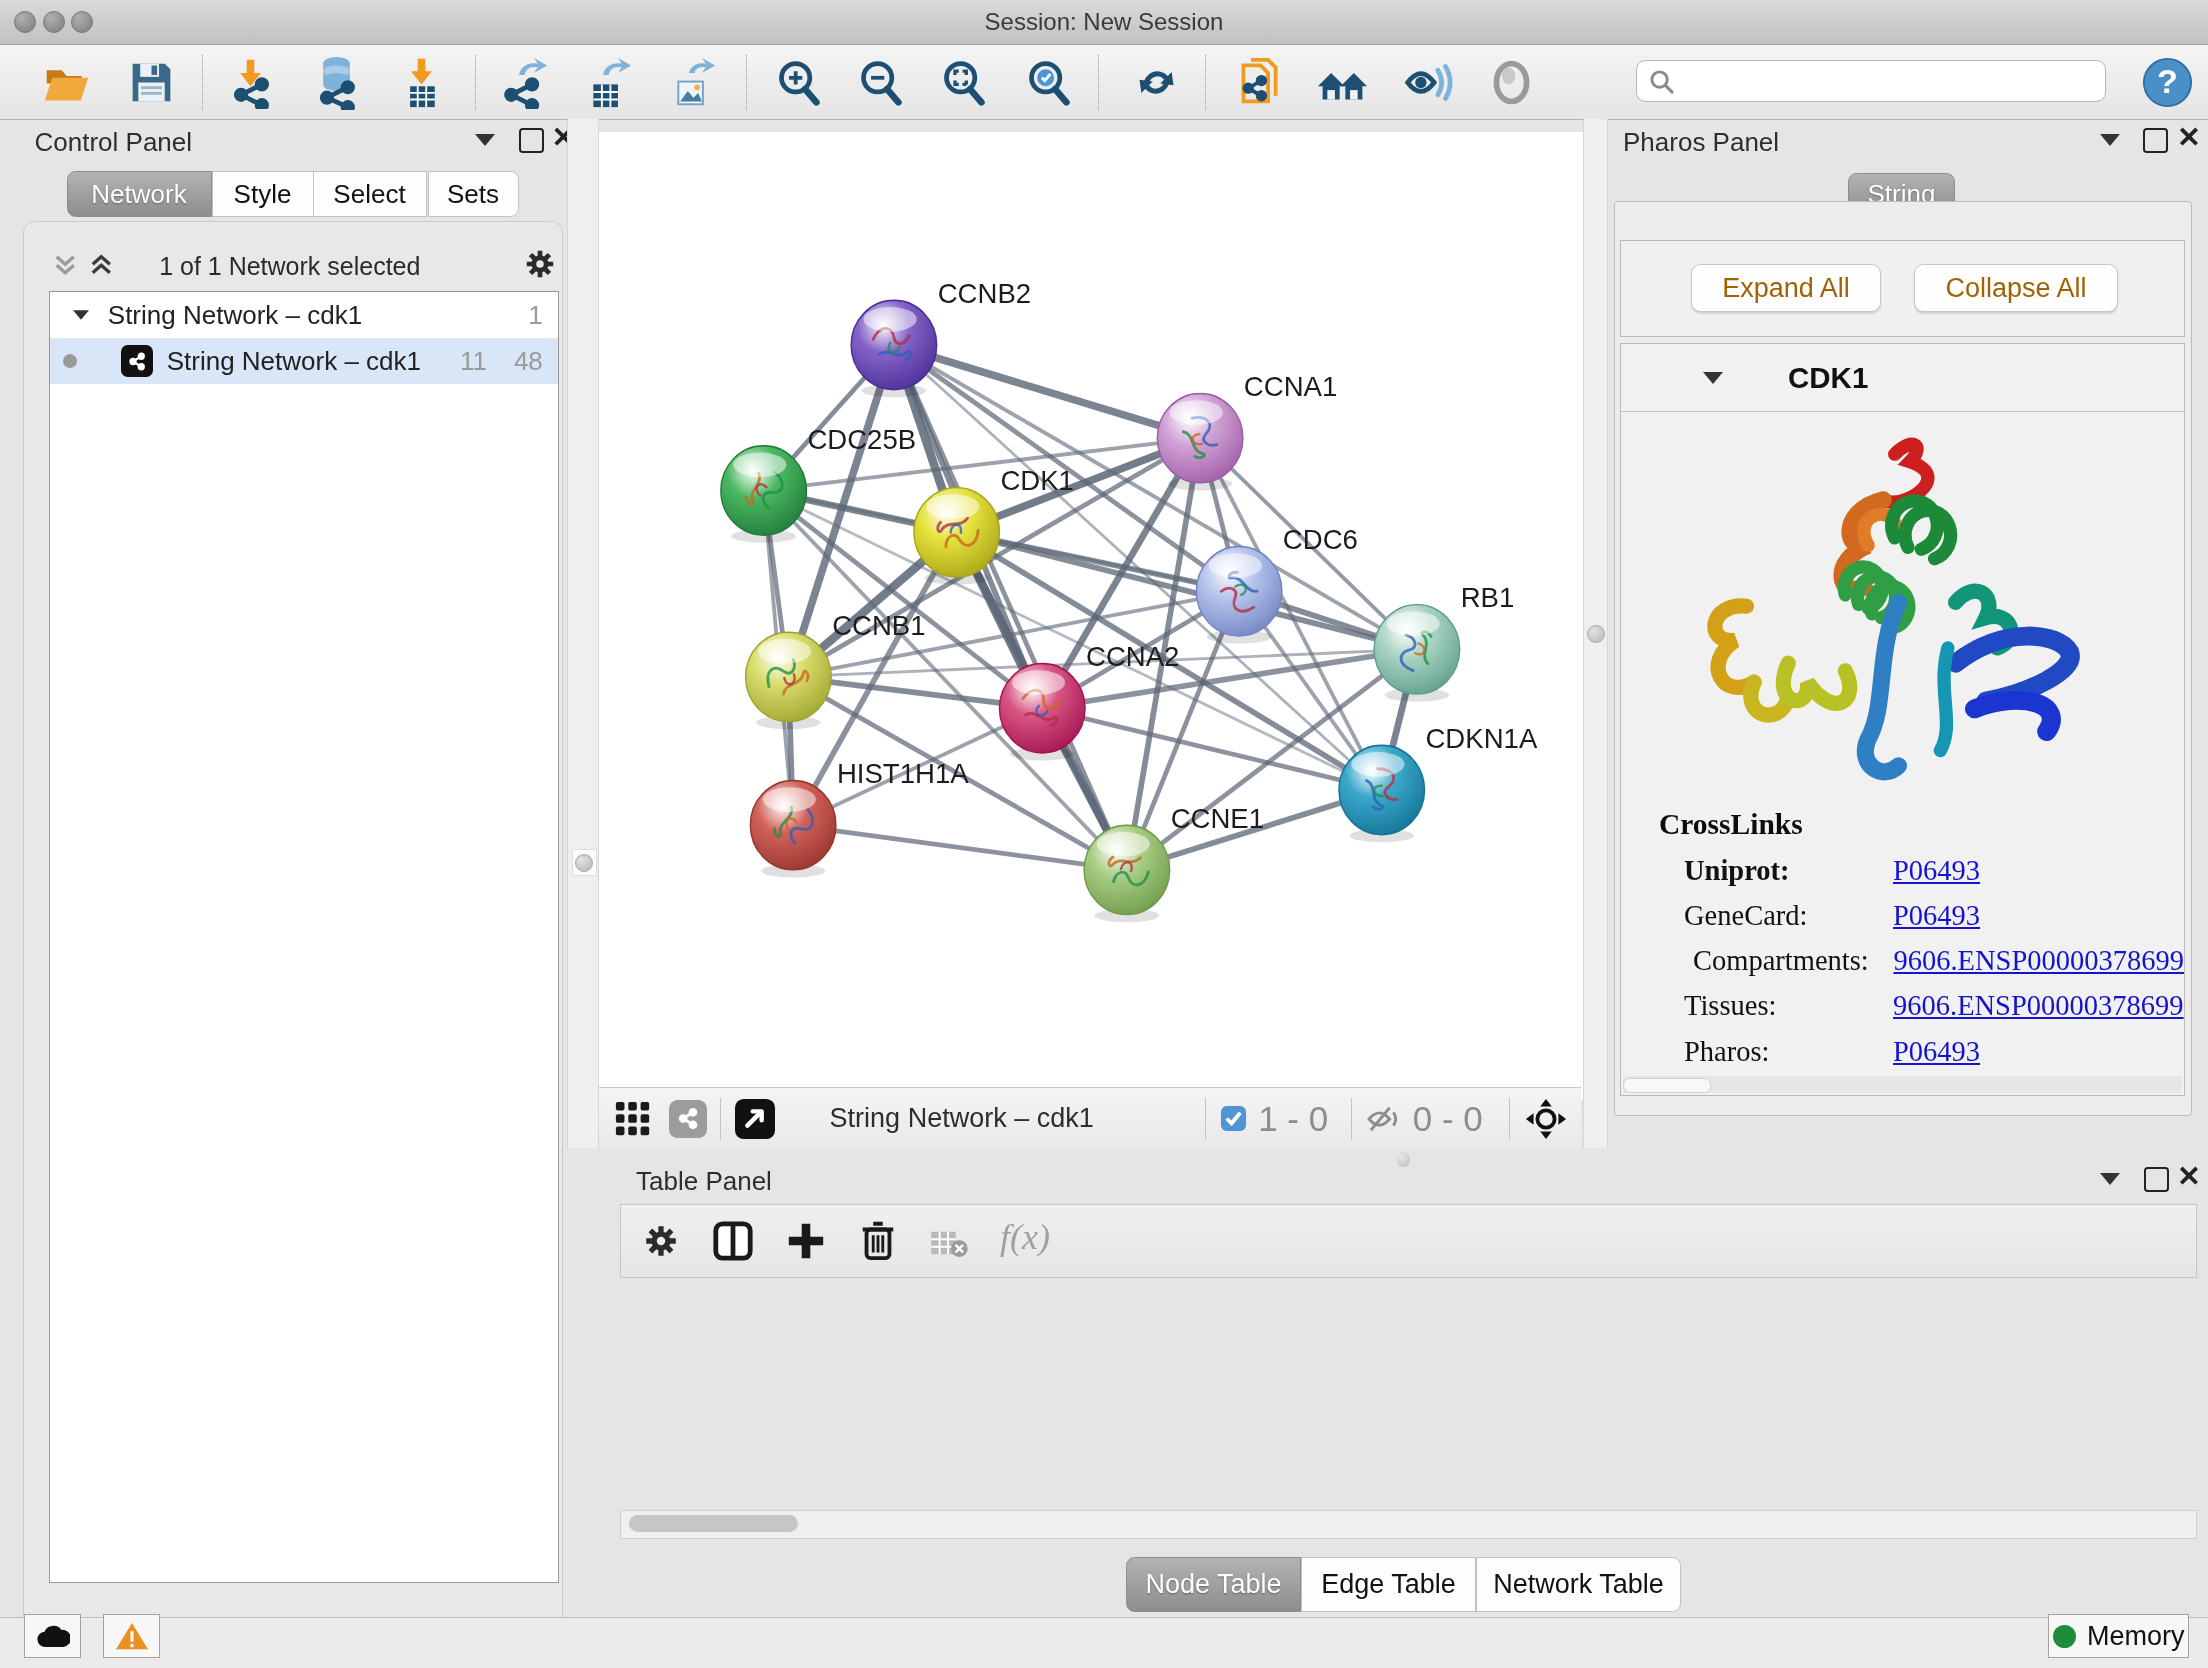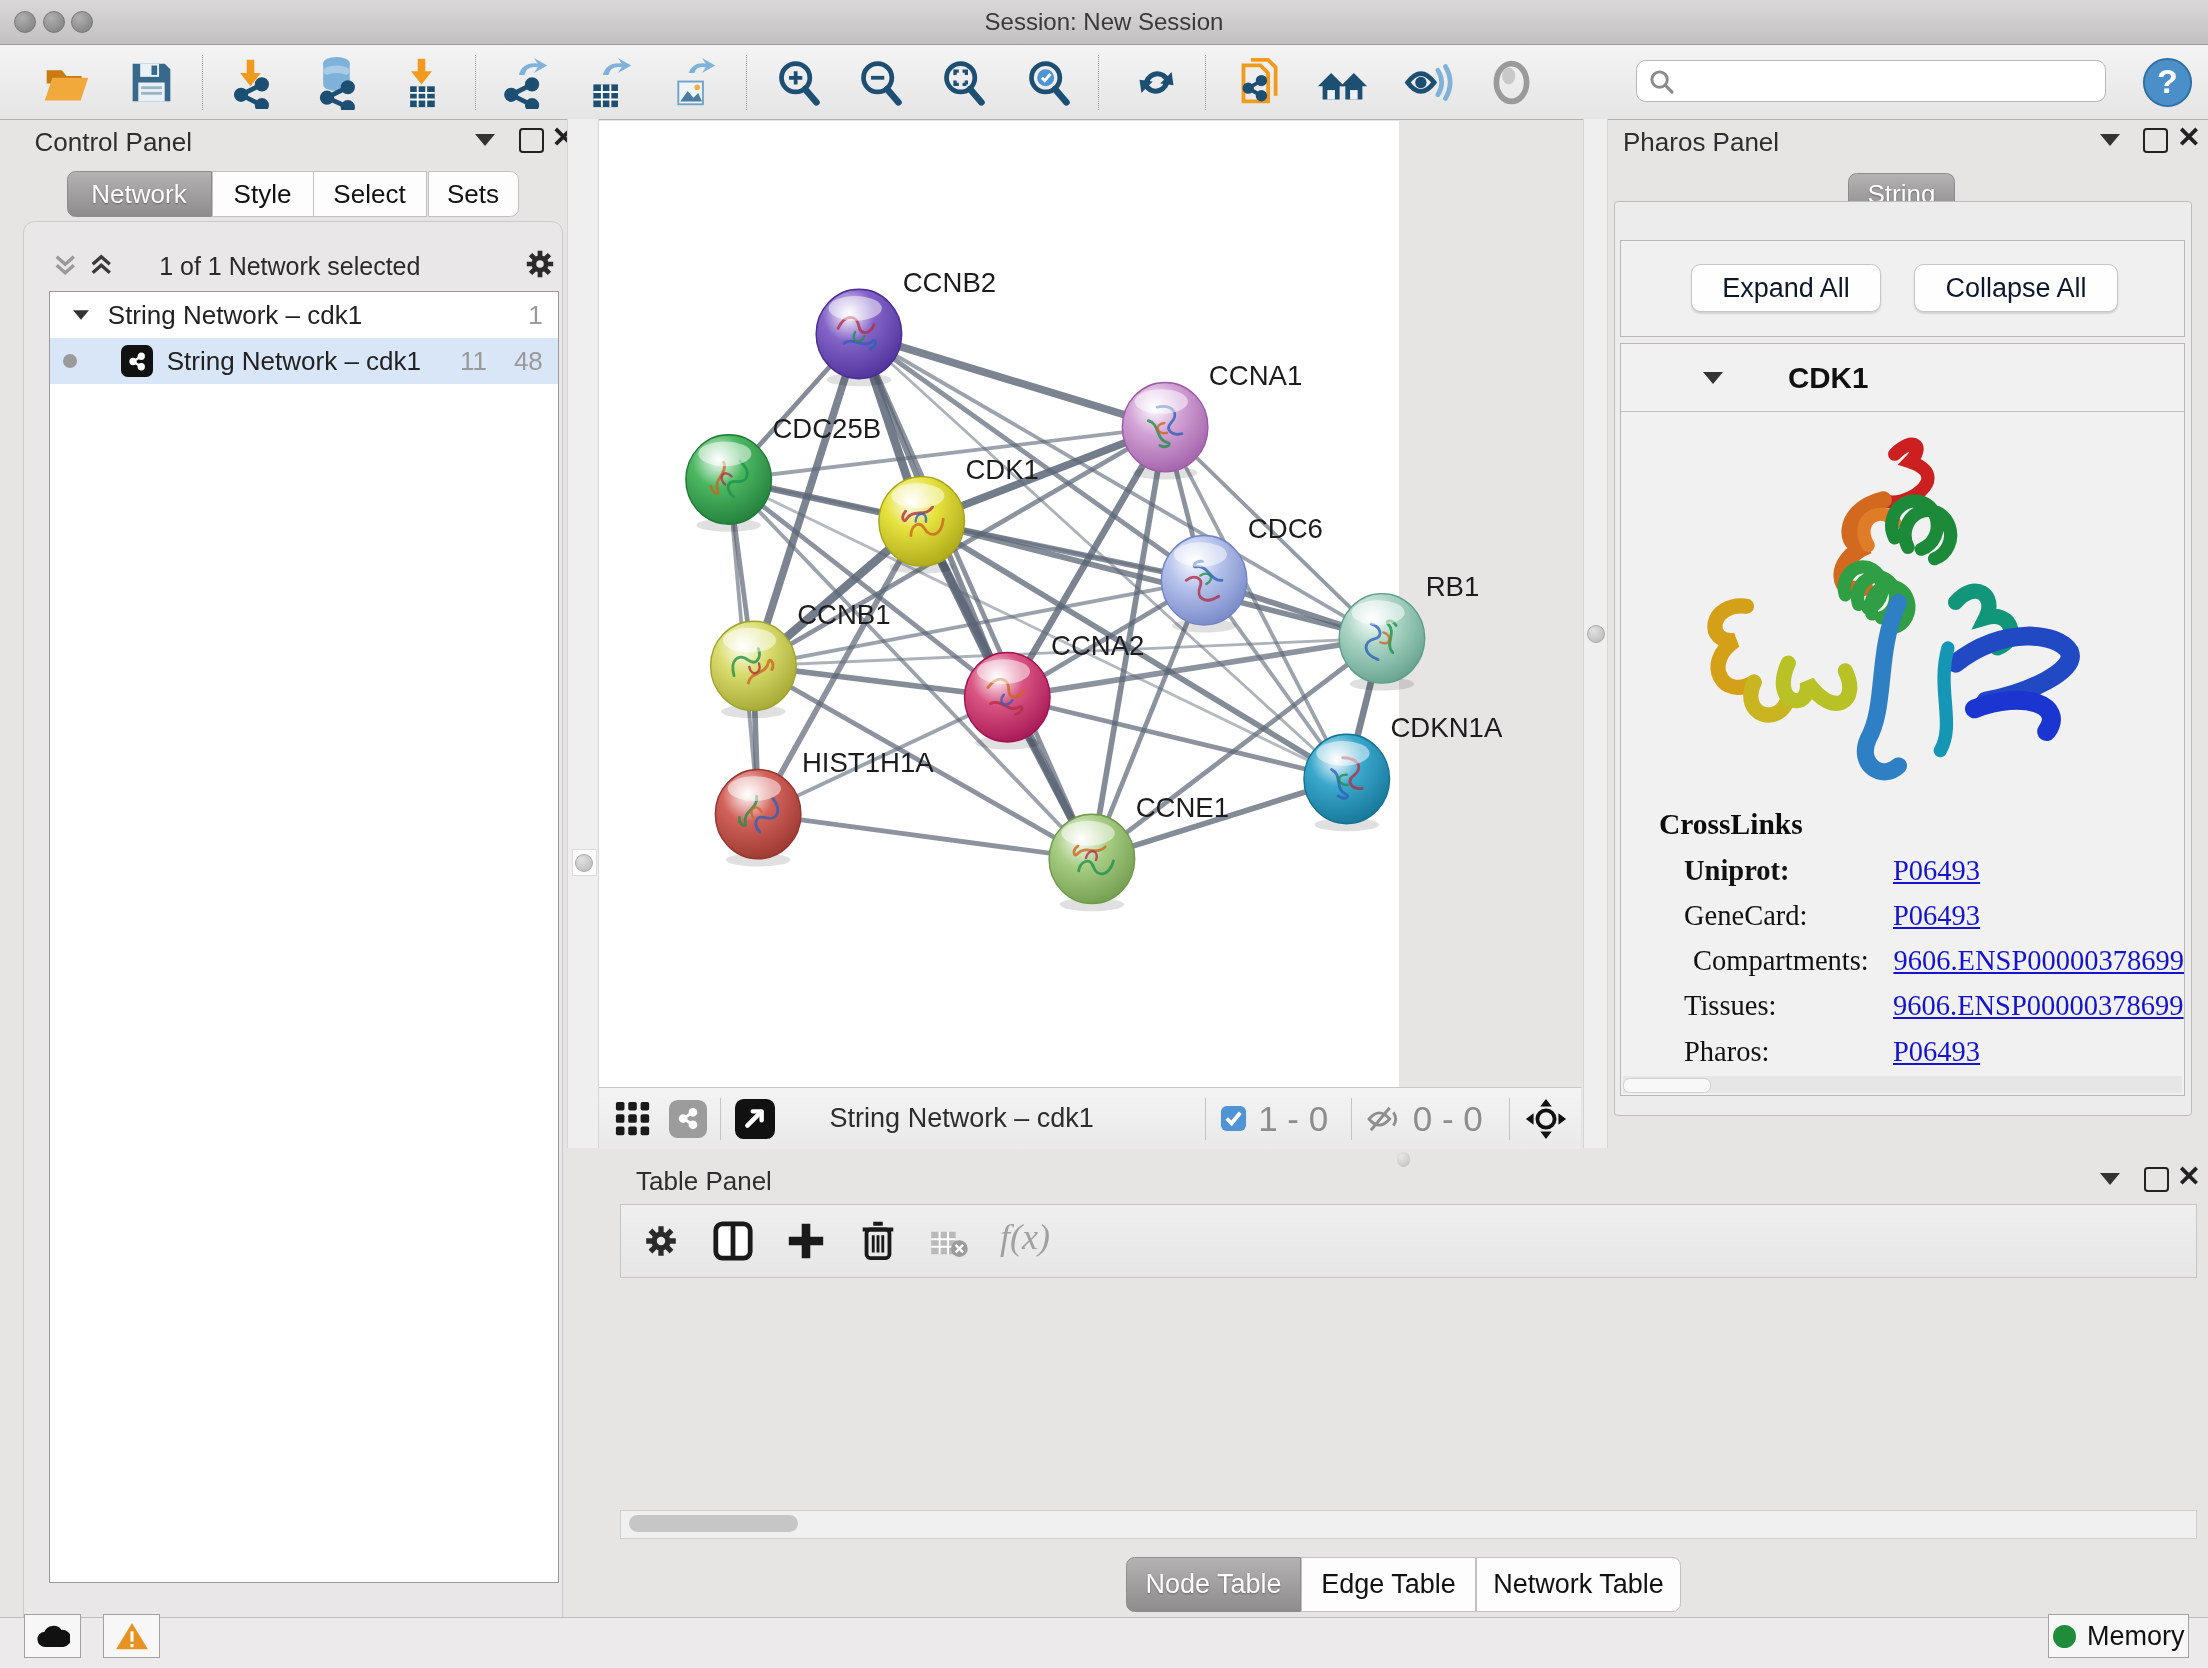--- a/index.html
+++ b/index.html
@@ -37,31 +37,31 @@
 
   
   .cp-box{left:23px;top:221px;width:538px;height:1358px;background:#e9e7e7;
     border:1px solid #cccaca;border-radius:11.4px;}
   .treerow{width:100%;height:46px;display:flex;align-items:center;font-size:26px;}
   .count{color:#9a9a9a;font-size:26px;}
   .shareicon{width:32px;height:32px;border-radius:6.7px;background:#111;display:flex;
     align-items:center;justify-content:center;}
 
   
-  .netcanvas{left:599px;top:121px;width:800px;height:968px;background:#fff;}
+  .netcanvas{left:599px;top:132px;width:963px;height:968px;background:#fff;padding-left:35px;}
   .netbar{left:599px;top:1087px;width:982px;height:61px;background:linear-gradient(#f4f4f4,#e9e9e9);
     border-top:1px solid #c8c8c8;display:flex;align-items:center;}
   .nbsep{height:42px;border-left:1px solid #c4c4c4;margin:0 13.3px;}
   .graytext{color:#8d8d8d;font-size:35px;}
 
   
   .rp-outer{left:1614px;top:201px;width:576px;height:913px;background:#edecec;
     border:1px solid #bdbbbb;border-radius:3.8px;}
   .rp-expandbox{left:1621px;top:240px;width:563px;height:95px;background:#f1f0f0;border:1px solid #b9b7b7;}
-  .btn{background:#fefefe;border:1px solid #c7c5c5;border-radius:9.5px;font-size:27px;color:#0f172a;
+  .btn{background:#fefefe;border:1px solid #c7c5c5;border-radius:9.5px;font-size:27px;color:#a16207;
     display:flex;align-items:center;justify-content:center;box-shadow:0 1.9px 1.9px rgba(0,0,0,.12);}
   .rp-cdkbox{left:1621px;top:342px;width:563px;height:751px;background:#f2f1f1;border:1px solid #b9b7b7;}
   .serif{font-family:"Liberation Serif",serif;}
   .xlink{color:#1414cc;text-decoration:underline;font-family:"Liberation Serif",serif;font-size:28.5px;}
   .xlabel{font-family:"Liberation Serif",serif;font-size:28.5px;color:#111;}
 
   
   .tp-toolbox{left:620px;top:1204px;width:1575px;height:72px;background:linear-gradient(#efefef,#e6e6e6);
     border:1px solid #c6c4c4;}
   .hsb{left:620px;top:1510px;width:1575px;height:27px;background:#f0f0f0;border:1px solid #cfcfcf;}

